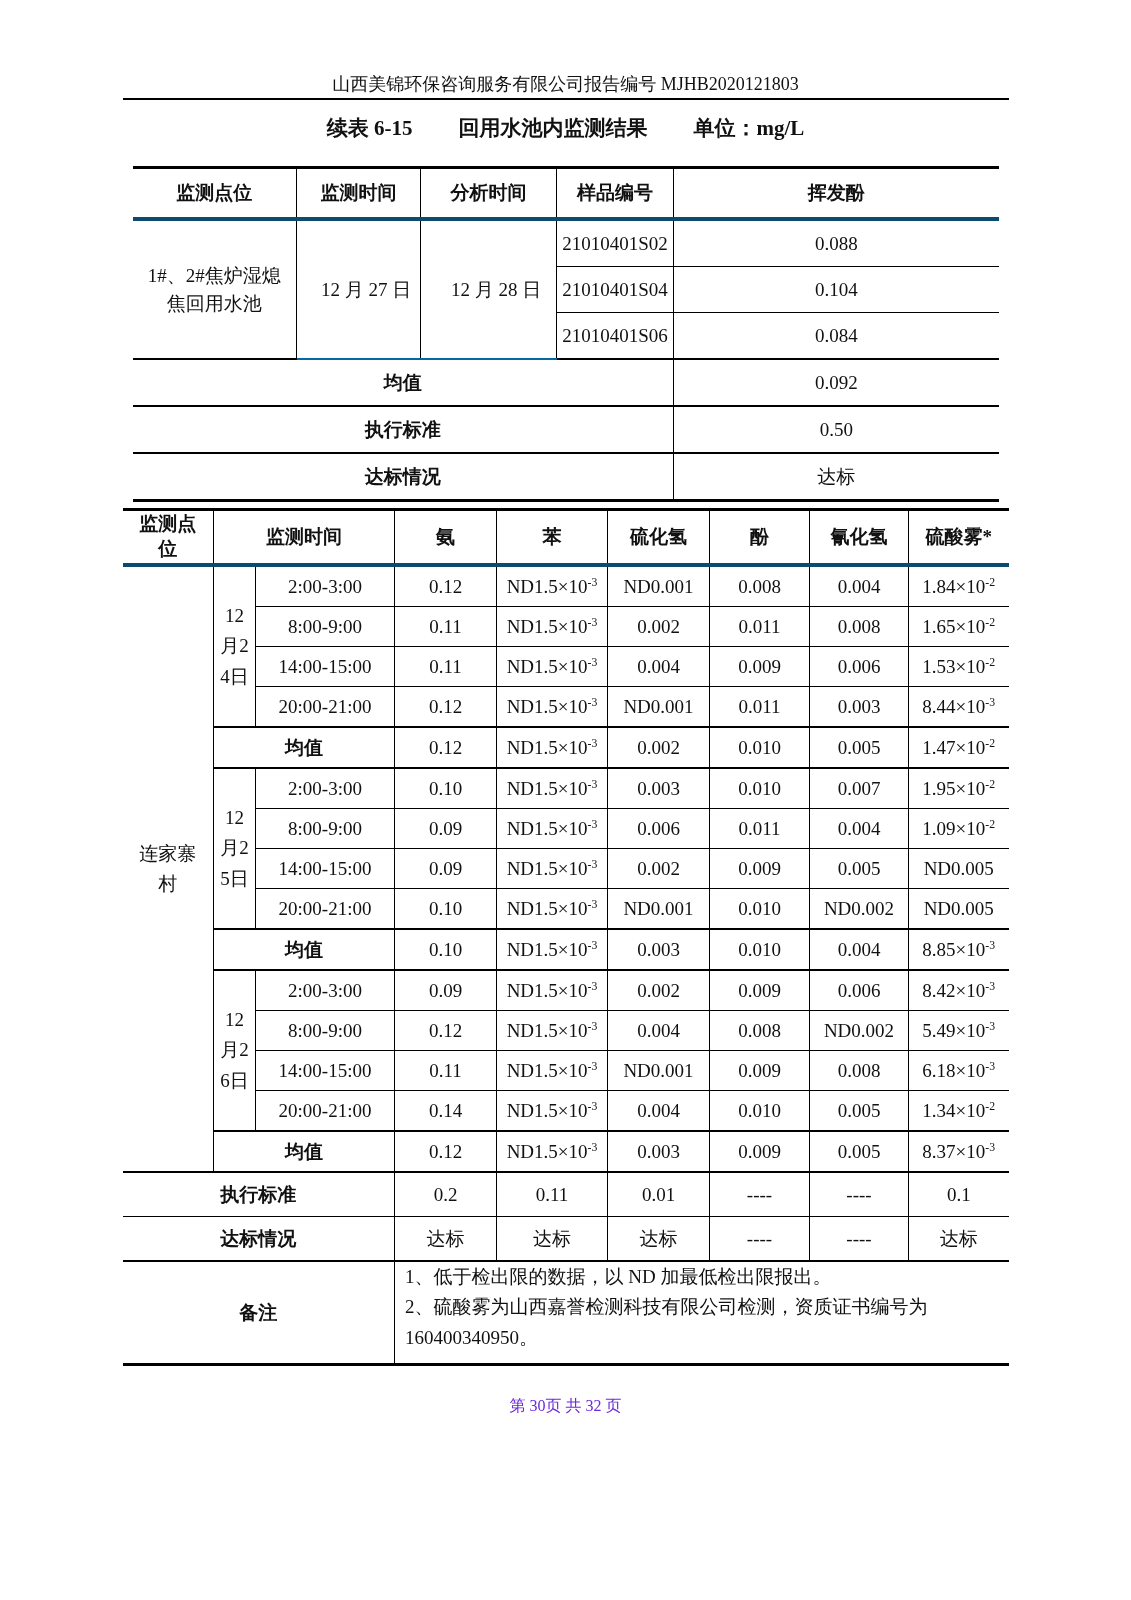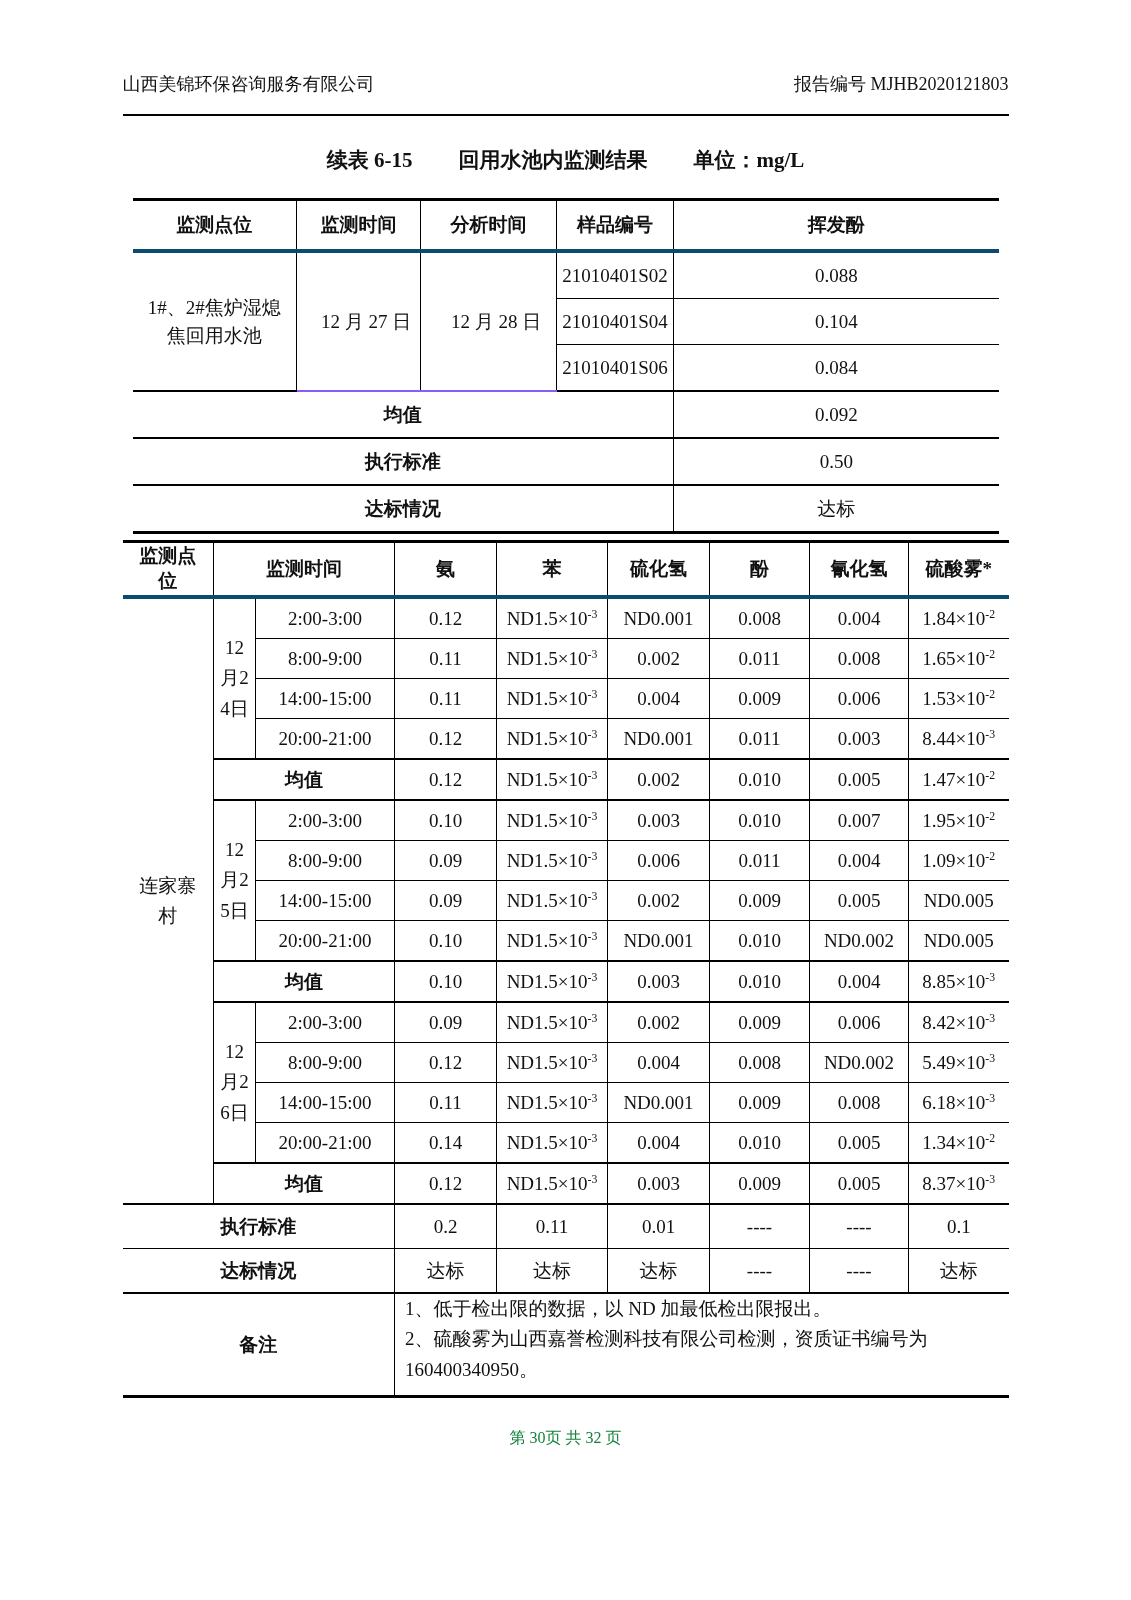--- a/index.html
+++ b/index.html
@@ -6,28 +6,28 @@
   .page{
     width:1131px;height:1600px;margin:0 auto;background:#ffffff;
     box-sizing:border-box;padding-top:72px;
     font-family:"Liberation Serif","DejaVu Serif",serif;
     color:#111;position:relative;overflow:hidden;
   }
   .content{width:886px;margin:0 auto;}
 
   
   .doc-header{
-    display:flex;justify-content:space-between;align-items:flex-end;
-    font-size:18px;padding-bottom:18px;border-bottom:2px solid #000;
+    display:flex;justify-content:center;align-items:flex-end;
+    font-size:18px;padding-bottom:2px;border-bottom:2px solid #000;
   }
 
   
   .tbl-title{
     display:flex;justify-content:center;gap:46px;
-    font-weight:bold;font-size:21px;margin-top:30px;
+    font-weight:bold;font-size:21px;margin-top:14px;
   }
   .tbl-title16{margin-top:10px;margin-bottom:12px;}
   sup{font-size:0.62em;line-height:0;vertical-align:super;}
 
   
   .section-h{font-size:25px;font-weight:bold;margin:16px 0 0 0;}
 
   
   table{
     border-collapse:collapse;table-layout:fixed;
@@ -44,38 +44,38 @@
   tr.bb1>th,tr.bb1>td{border-bottom:1px solid #000;}
   tr.bb2>th,tr.bb2>td{border-bottom:2px solid #000;}
   tr.hdr>th{border-bottom:4px solid #0c4a6e;font-weight:bold;}
   .lbl{font-weight:bold;}
 
   
   .t15{width:866px;margin:24px auto 0 auto;}
   .t15 th{height:48px;}
   .t15 td{height:45px;}
   .t15 .site15{white-space:normal;padding:0 6px;line-height:1.45;border-bottom:2px solid #000;}
-  .t15 .rs{border-bottom:2px solid #8b5cf6;padding-left:19px;}
+  .t15 .rs{border-bottom:2px solid #0369a1;padding-left:19px;}
 
   
   .t16{width:886px;margin-top:6px;}
   .t16 th{height:52px;}
   .t16 td{height:39px;}
   .t16 th.col-site{white-space:normal;padding:0 12px;line-height:1.3;}
   .t16 td.site{white-space:normal;padding:0 12px;line-height:1.6;border-bottom:2px solid #000;}
   .t16 td.dcell{white-space:normal;word-break:break-all;padding:0 5px;line-height:1.6;border-bottom:2px solid #000;}
   .t16 tr.tall td{height:43px;}
   .t16 td.remarks{
     white-space:normal;text-align:left;padding:0 6px 10px 10px;
     line-height:1.6;font-size:19px;height:auto;
   }
 
   
   .page-footer{
-    text-align:center;font-size:16px;color:#15803d;margin-top:30px;
+    text-align:center;font-size:16px;color:#6d28d9;margin-top:30px;
   }
 </style>
 </head>
 <body>
 
 <div class="page">
   <div class="content">
 
     <div class="doc-header">
       <span>山西美锦环保咨询服务有限公司</span>

